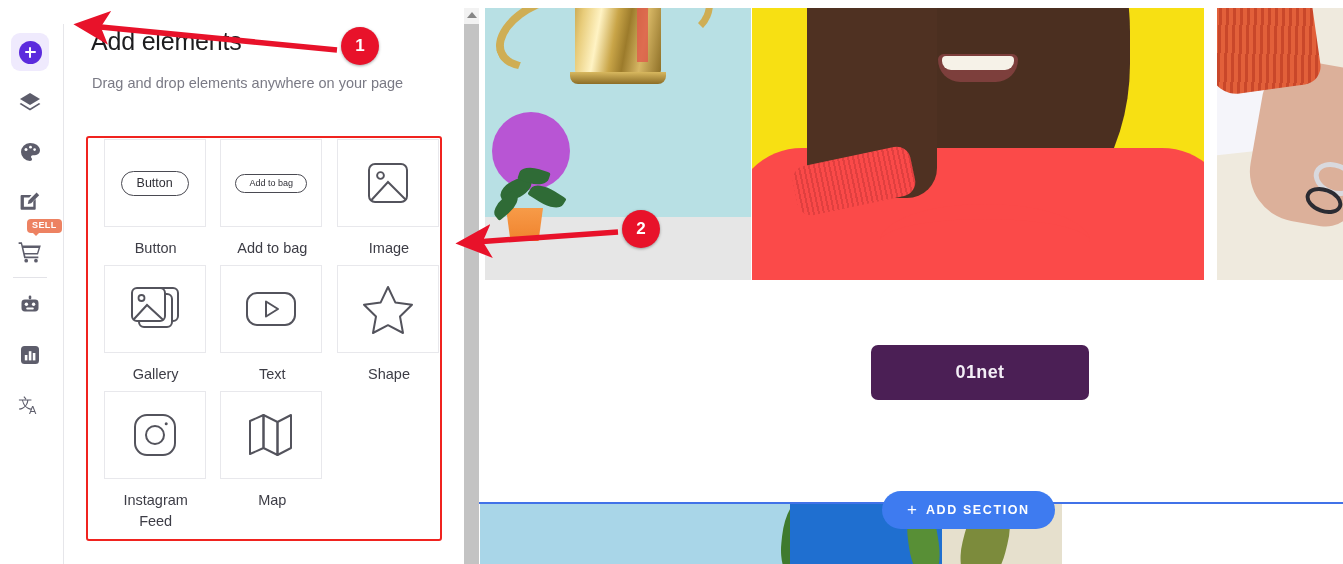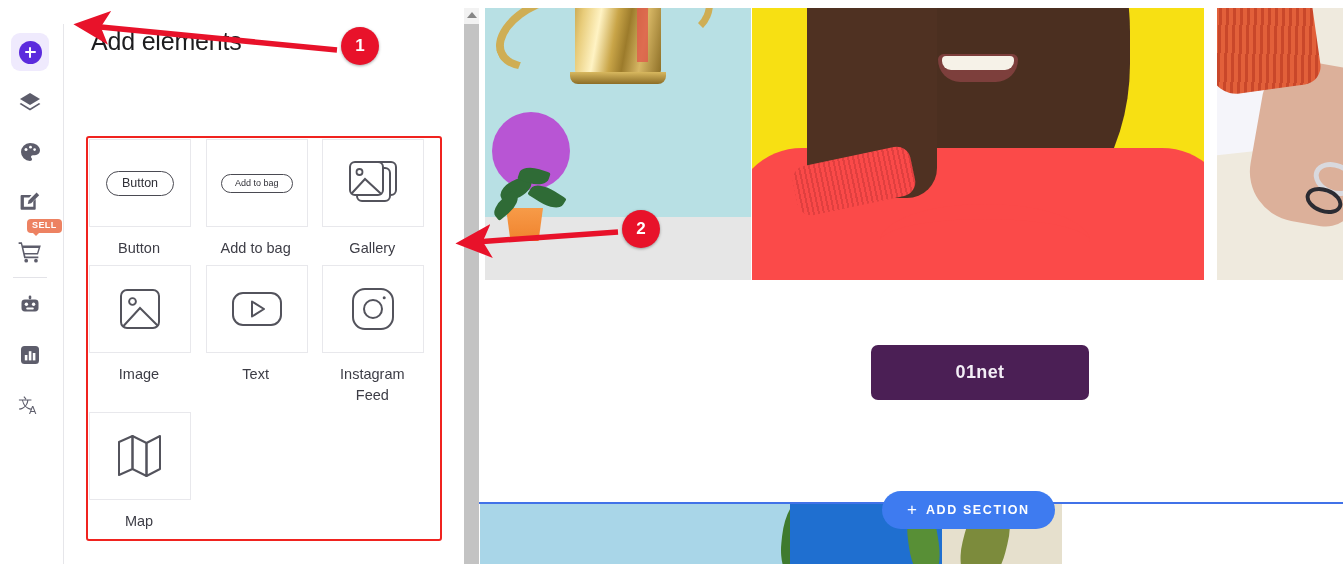--- a/index.html
+++ b/index.html
@@ -106,21 +106,21 @@
     box-sizing: border-box;
     padding: 1px;
     z-index: 22;
   }
   #grid {
     display: grid;
     grid-template-columns: repeat(3, 1fr);
     background: #ffffff;
   }
   .cell {
-    display: flex; flex-direction: column; align-items: flex-start;
+    display: flex; flex-direction: column; align-items: flex-end;
     padding-bottom: 6px;
     cursor: pointer;
   }
   .cell-box {
     width: 102px; height: 88px;
     border: 1px solid #e8e8ec;
     box-sizing: border-box;
     display: flex; align-items: center; justify-content: center;
     background: #fff;
   }
@@ -466,73 +466,82 @@
     <div class="rail-btn" style="top:362px;">
       <svg width="24" height="24" viewBox="0 0 24 24">
         <text x="0.5" y="15" font-size="14" font-family="'Liberation Sans',sans-serif" fill="#5d5d6b">文</text>
         <text x="11" y="21" font-size="11" font-family="'Liberation Sans',sans-serif" fill="#5d5d6b">A</text>
       </svg>
     </div>
   </div>
 
   <div id="panel">
     <div id="panel-title">Add elements</div>
+    <div id="panel-sub">Drag and drop elements anywhere on your page</div>
 
     <div id="grid-wrap">
       <div id="grid">
 
 
         <div class="cell">
           <div class="cell-box">
             <span class="mini-pill pill-button">Button</span>
           </div>
           <div class="cell-label">Button</div>
         </div>
 
         <div class="cell">
           <div class="cell-box">
             <span class="mini-pill pill-bag">Add to bag</span>
           </div>
           <div class="cell-label">Add to bag</div>
+        </div>
+
+        <div class="cell">
+          <div class="cell-box">
+            <svg width="52" height="52" viewBox="0 0 52 52">
+              <rect x="7" y="7" width="38" height="38" rx="6" stroke="#53535c" stroke-width="2" fill="none"></rect>
+              <circle cx="18.5" cy="18.5" r="3.4" stroke="#53535c" stroke-width="1.9" fill="none"></circle>
+              <path d="M9.5 43 L26 25 L44 43" stroke="#53535c" stroke-width="2" fill="none"></path>
+            </svg>
+          </div>
+          <div class="cell-label">Image</div>
         </div>
 
         <div class="cell">
           <div class="cell-box">
             <svg width="56" height="54" viewBox="0 0 56 54">
               <rect x="18" y="6" width="33" height="33" rx="5" stroke="#53535c" stroke-width="2" fill="none"></rect>
               <rect x="12" y="12" width="33" height="33" rx="5" stroke="#53535c" stroke-width="2" fill="#fff"></rect>
               <rect x="5" y="6" width="33" height="33" rx="5" stroke="#53535c" stroke-width="2" fill="#fff"></rect>
               <circle cx="14.5" cy="16" r="3" stroke="#53535c" stroke-width="1.8" fill="none"></circle>
               <path d="M6.6 37.5 L20 23 L36.5 38.3" stroke="#53535c" stroke-width="2" fill="none"></path>
             </svg>
           </div>
           <div class="cell-label">Gallery</div>
         </div>
 
         <div class="cell">
           <div class="cell-box">
-            <svg width="52" height="52" viewBox="0 0 52 52">
-              <rect x="7" y="7" width="38" height="38" rx="6" stroke="#53535c" stroke-width="2" fill="none"></rect>
-              <circle cx="18.5" cy="18.5" r="3.4" stroke="#53535c" stroke-width="1.9" fill="none"></circle>
-              <path d="M9.5 43 L26 25 L44 43" stroke="#53535c" stroke-width="2" fill="none"></path>
-            </svg>
-          </div>
-          <div class="cell-label">Image</div>
-        </div>
-
-        <div class="cell">
-          <div class="cell-box">
             <svg width="56" height="44" viewBox="0 0 56 44">
               <rect x="4" y="6" width="48" height="32" rx="10" stroke="#53535c" stroke-width="2" fill="none"></rect>
               <path d="M23 14.5 L35 22 L23 29.5 Z" stroke="#53535c" stroke-width="2" fill="none" stroke-linejoin="round"></path>
             </svg>
           </div>
           <div class="cell-label">Text</div>
         </div>
 
+        <div class="cell">
+          <div class="cell-box">
+            <svg width="56" height="54" viewBox="0 0 56 54">
+              <path d="M28 5 L35.3 20.4 L52 22.7 L40 34.5 L43 51 L28 43.2 L13 51 L16 34.5 L4 22.7 L20.7 20.4 Z" stroke="#53535c" stroke-width="2" fill="none" stroke-linejoin="round"></path>
+            </svg>
+          </div>
+          <div class="cell-label">Shape</div>
+        </div>
 
         <div class="cell">
           <div class="cell-box">
             <svg width="50" height="50" viewBox="0 0 50 50">
               <rect x="5" y="5" width="40" height="40" rx="12" stroke="#53535c" stroke-width="2" fill="none"></rect>
               <circle cx="25" cy="25" r="9" stroke="#53535c" stroke-width="2" fill="none"></circle>
               <circle cx="36.2" cy="13.8" r="1.5" fill="#53535c"></circle>
             </svg>
           </div>
           <div class="cell-label">Instagram Feed</div>

